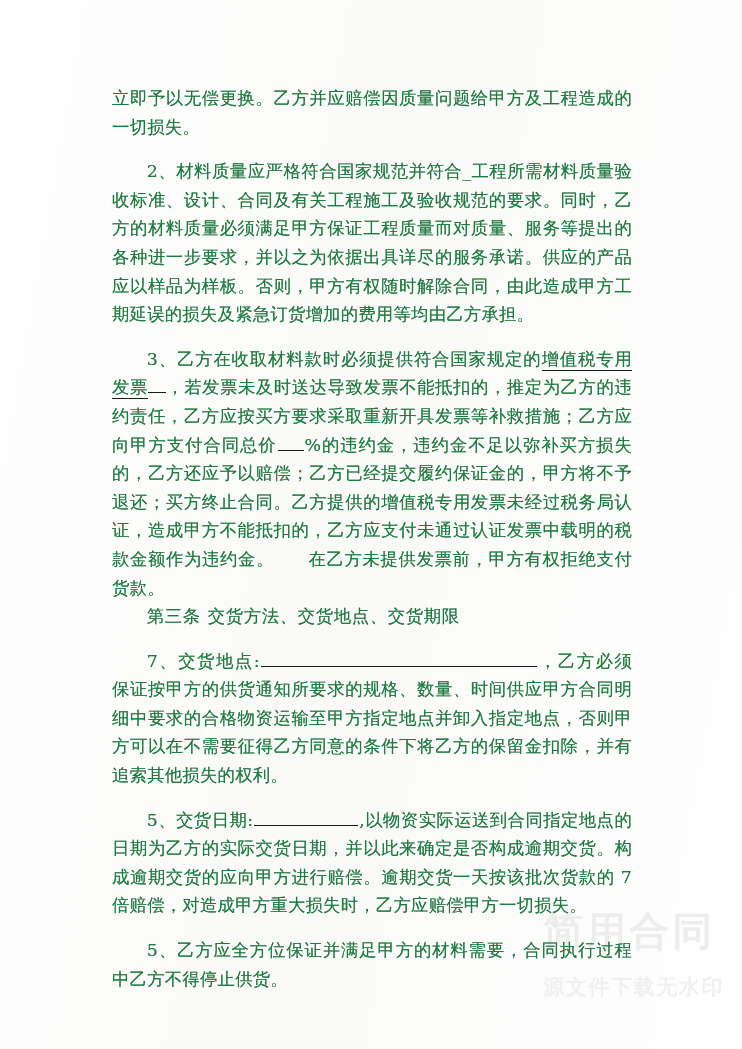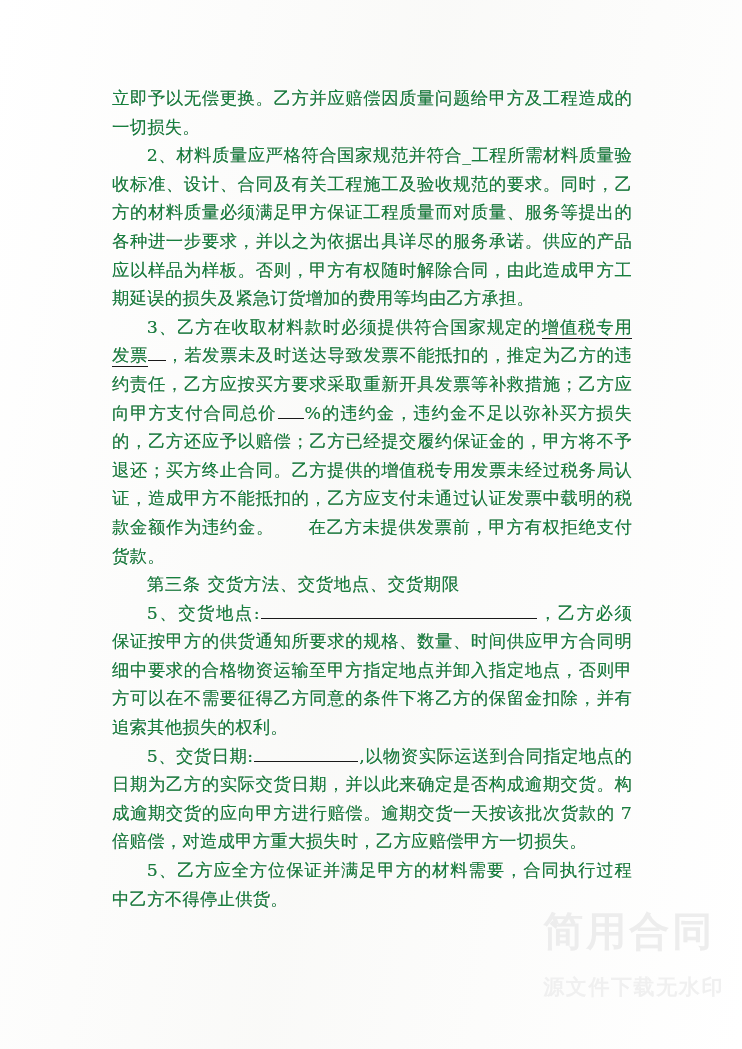--- a/index.html
+++ b/index.html
@@ -43,21 +43,21 @@
     font-size: 17.4px;
     line-height: 28.6px;
     text-align: justify;
     text-justify: inter-ideograph;
     letter-spacing: 0.2px;
     color: #15803d;
     font-weight: 500;
     text-shadow: 0 0 0.55px rgba(0,0,0,0.42);
   }
 
-  p.indent { text-indent: 2em; }
+  p.indent { text-indent: 2em; margin-top: 16px; }
   p.noindent { text-indent: 0; }
 
   
   .blank {
     display: inline-block;
     border-bottom: 1.35px solid #1a1a1a;
     vertical-align: baseline;
     height: 1.02em;
     margin: 0 1px;
   }
@@ -141,21 +141,21 @@
 
     <p class="para indent">
       <span>3、乙方在收取材料款时必须提供符合国家规定的</span><span class="uline">增值税专用发票</span><span class="uline-tail"></span><span>，若发票未及时送达导致发票不能抵扣的，推定为乙方的违约责任，乙方应按买方要求采取重新开具发票等补救措施；乙方应向甲方支付合同总价</span><span class="blank blank-xs"></span><span>%</span><span>的违约金，违约金不足以弥补买方损失的，乙方还应予以赔偿；乙方已经提交履约保证金的，甲方将不予退还；买方终止合同。乙方提供的增值税专用发票未经过税务局认证，造成甲方不能抵扣的，乙方应支付未通过认证发票中载明的税款金额作为违约金。</span><span class="gap-wide"></span><span>在乙方未提供发票前，甲方有权拒绝支付货款。</span>
     </p>
 
     <p class="para heading">
       <span>第三条</span><span class="heading-gap"></span><span>交货方法、交货地点、交货期限</span>
     </p>
 
     <p class="para indent">
-      <span>5、交货地点:</span><span class="blank blank-lg"></span><span>，乙方必须保证按甲方的供货通知所要求的规格、数量、时间供应甲方合同明细中要求的合格物资运输至甲方指定地点并卸入指定地点，否则甲方可以在不需要征得乙方同意的条件下将乙方的保留金扣除，并有追索其他损失的权利。</span>
+      <span>7、交货地点:</span><span class="blank blank-lg"></span><span>，乙方必须保证按甲方的供货通知所要求的规格、数量、时间供应甲方合同明细中要求的合格物资运输至甲方指定地点并卸入指定地点，否则甲方可以在不需要征得乙方同意的条件下将乙方的保留金扣除，并有追索其他损失的权利。</span>
     </p>
 
 
     <p class="para indent">
       <span>5、交货日期:</span><span class="blank blank-md"></span><span>,以物资实际运送到合同指定地点的日期为乙方的实际交货日期，并以此来确定是否构成逾期交货。构成逾期交货的应向甲方进行赔偿。逾期交货一天按该批次货款的 7 倍赔偿，对造成甲方重大损失时，乙方应赔偿甲方一切损失。</span>
     </p>
 
 
     <p class="para indent">
       <span>5、乙方应全方位保证并满足甲方的材料需要，合同执行过程中乙方不得停止供货。</span>

